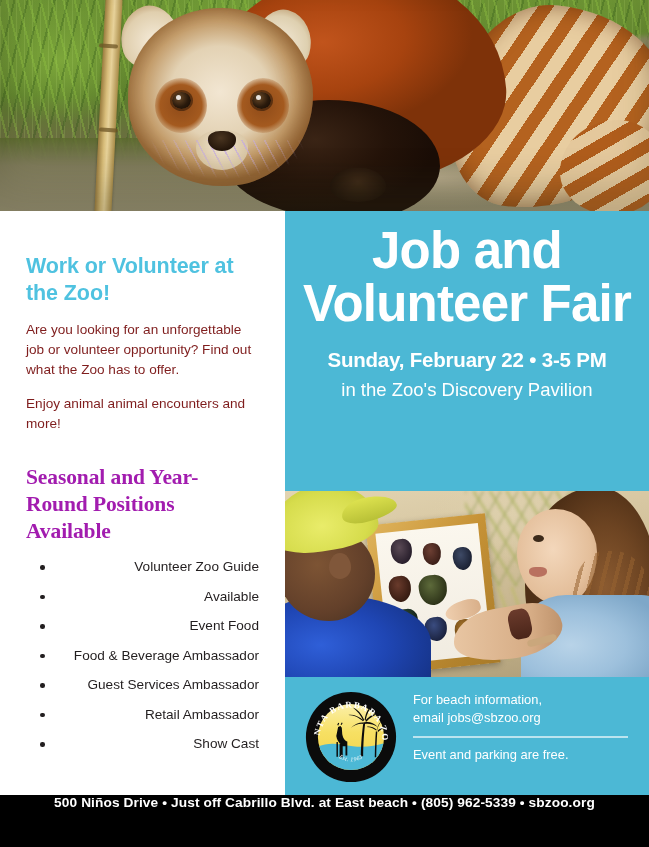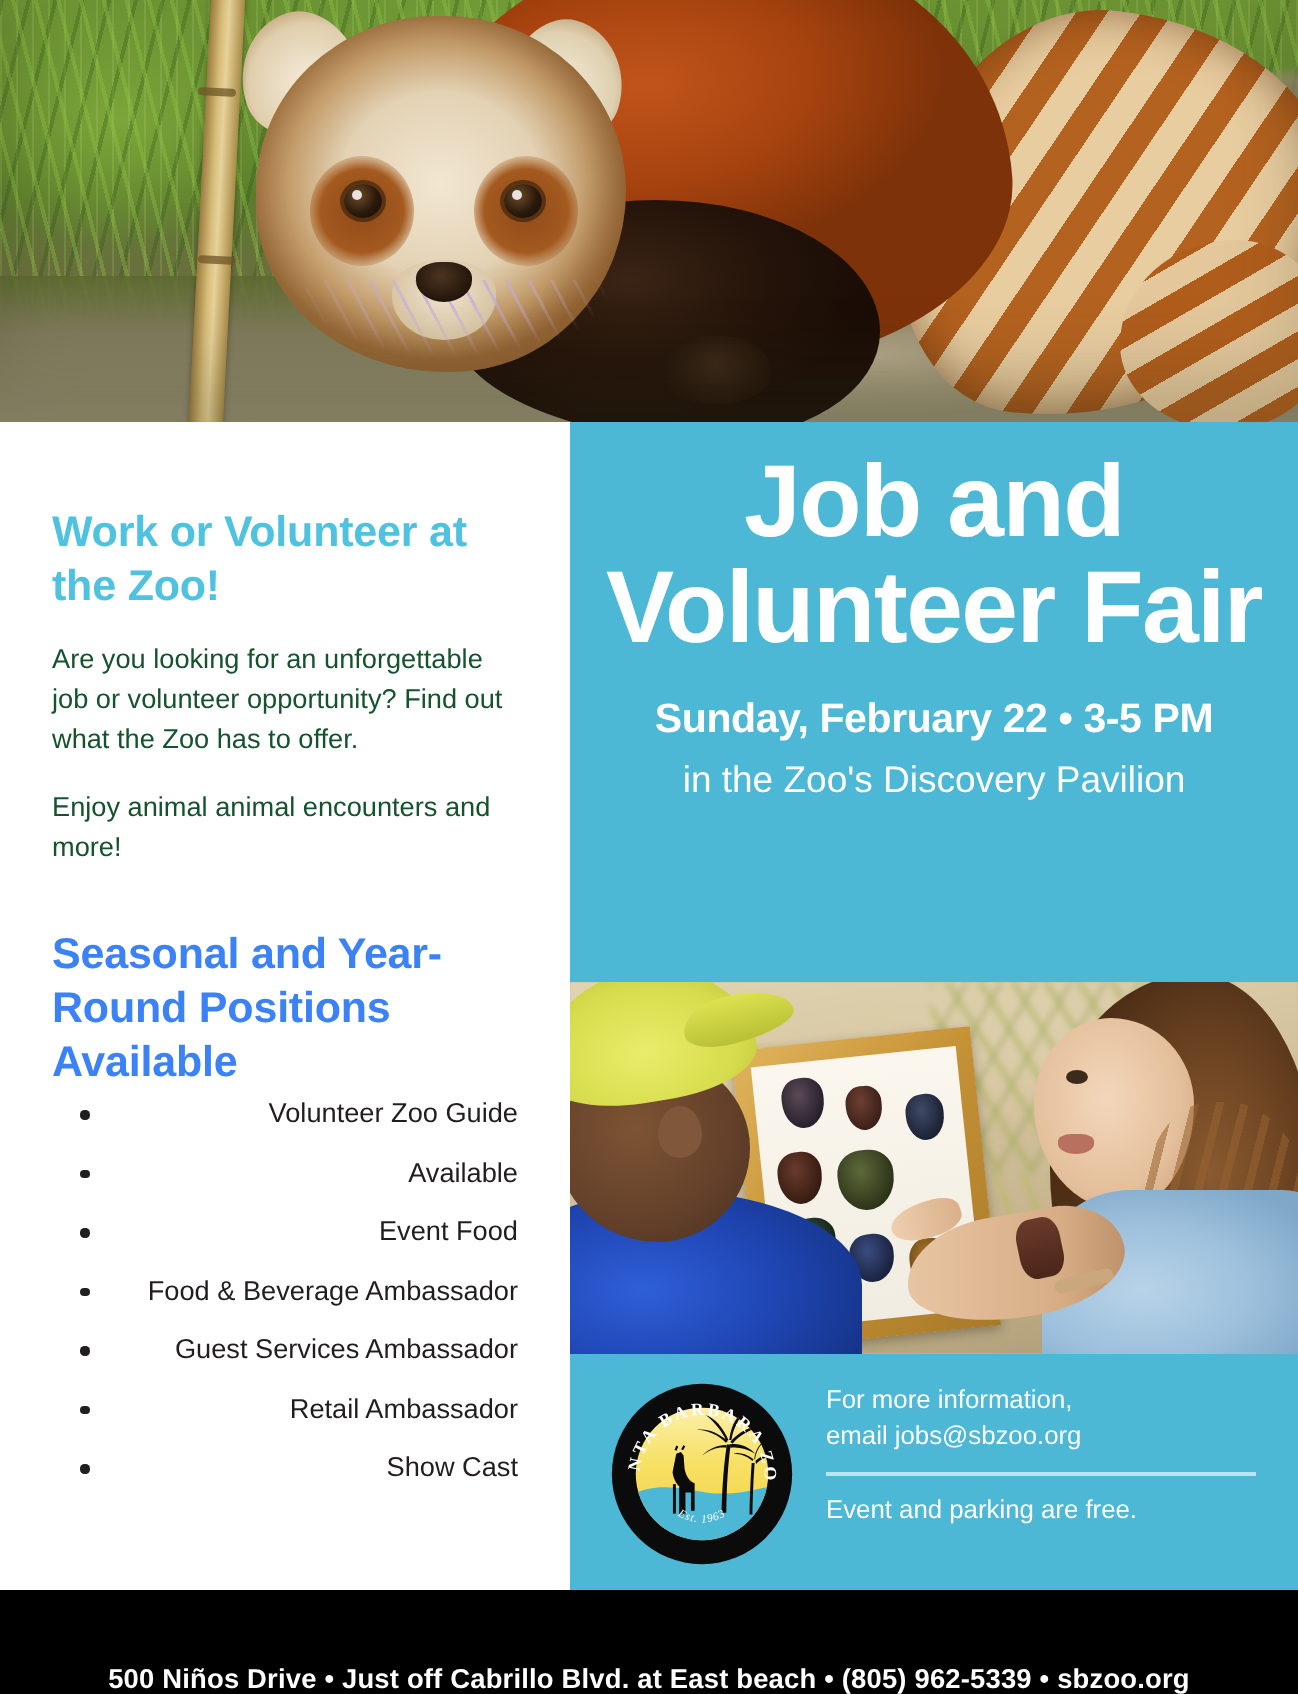--- a/index.html
+++ b/index.html
@@ -189,32 +189,33 @@
   }
   .lc-heading {
     color: #4FC2E0;
     font-size: 21.5px;
     font-weight: bold;
     line-height: 1.26;
     margin: 0 0 13px 0;
     letter-spacing: -0.1px;
   }
   .lc-para {
-    color: #14532d;
+    color: #7f1d1d;
     font-size: 13.6px;
     line-height: 1.47;
     margin: 0 0 14px 0;
   }
   .lc-heading-2 {
-    color: #3b82f6;
+    color: #a21caf;
     font-size: 21.5px;
     font-weight: bold;
     line-height: 1.26;
-    margin: 30px 0 4px 0;
+    margin: 30px 0 14px 0;
     letter-spacing: -0.1px;
+    font-family: Liberation Serif, serif;
   }
   .lc-list {
     list-style: none;
     margin: 0;
     padding: 0;
     text-align: right;
   }
   .lc-list li {
     position: relative;
     color: #221E1F;
@@ -448,21 +449,21 @@
   }
 
   
   .footer-bar {
     position: absolute;
     left: 0; top: 795px;
     width: 649px;
     height: 52px;
     background: #000000;
     display: flex;
-    align-items: flex-end;
+    align-items: flex-start;
     justify-content: center;
   }
   .footer-text {
     color: #ffffff;
     font-size: 13.7px;
     font-weight: bold;
     letter-spacing: 0.1px;
     white-space: nowrap;
   }
 </style>
@@ -609,21 +610,21 @@
           <textPath href="#arcTop" startOffset="50%" text-anchor="middle">SANTA BARBARA ZOO</textPath>
         </text>
 
         <text font-family="Liberation Serif, serif" font-size="6.2" font-style="italic" fill="#FFFFFF" letter-spacing="0.5">
           <textPath href="#arcBot" startOffset="50%" text-anchor="middle">Est. 1963</textPath>
         </text>
       </svg>
     </div>
 
     <div class="ip-text">
-      <p class="ip-line">For more information,</p>
+      <p class="ip-line">For beach information,</p>
       <p class="ip-line">email jobs@sbzoo.org</p>
       <div class="ip-divider"></div>
       <p class="ip-line">Event and parking are free.</p>
     </div>
   </div>
 
   <div class="footer-bar">
     <span class="footer-text">500 Niños Drive • Just off Cabrillo Blvd. at East beach • (805) 962-5339 • sbzoo.org</span>
   </div>
 

